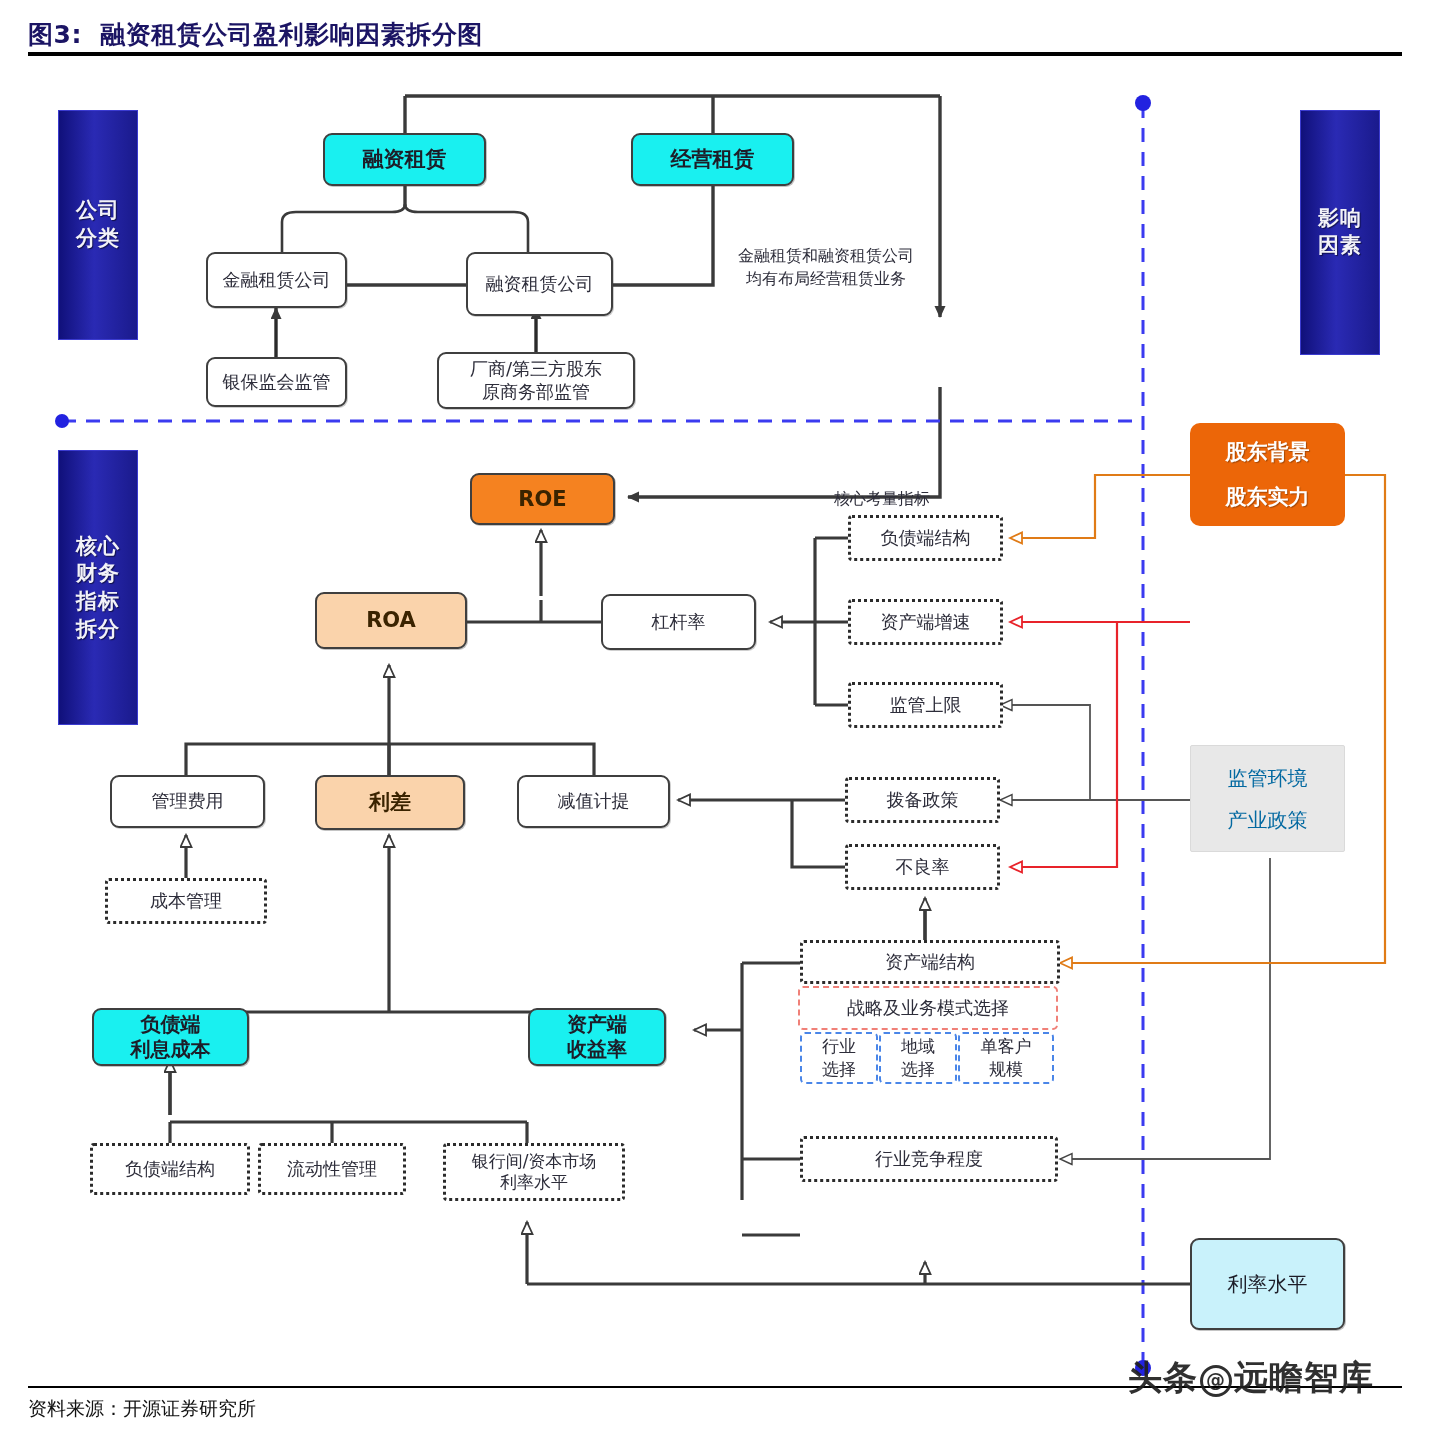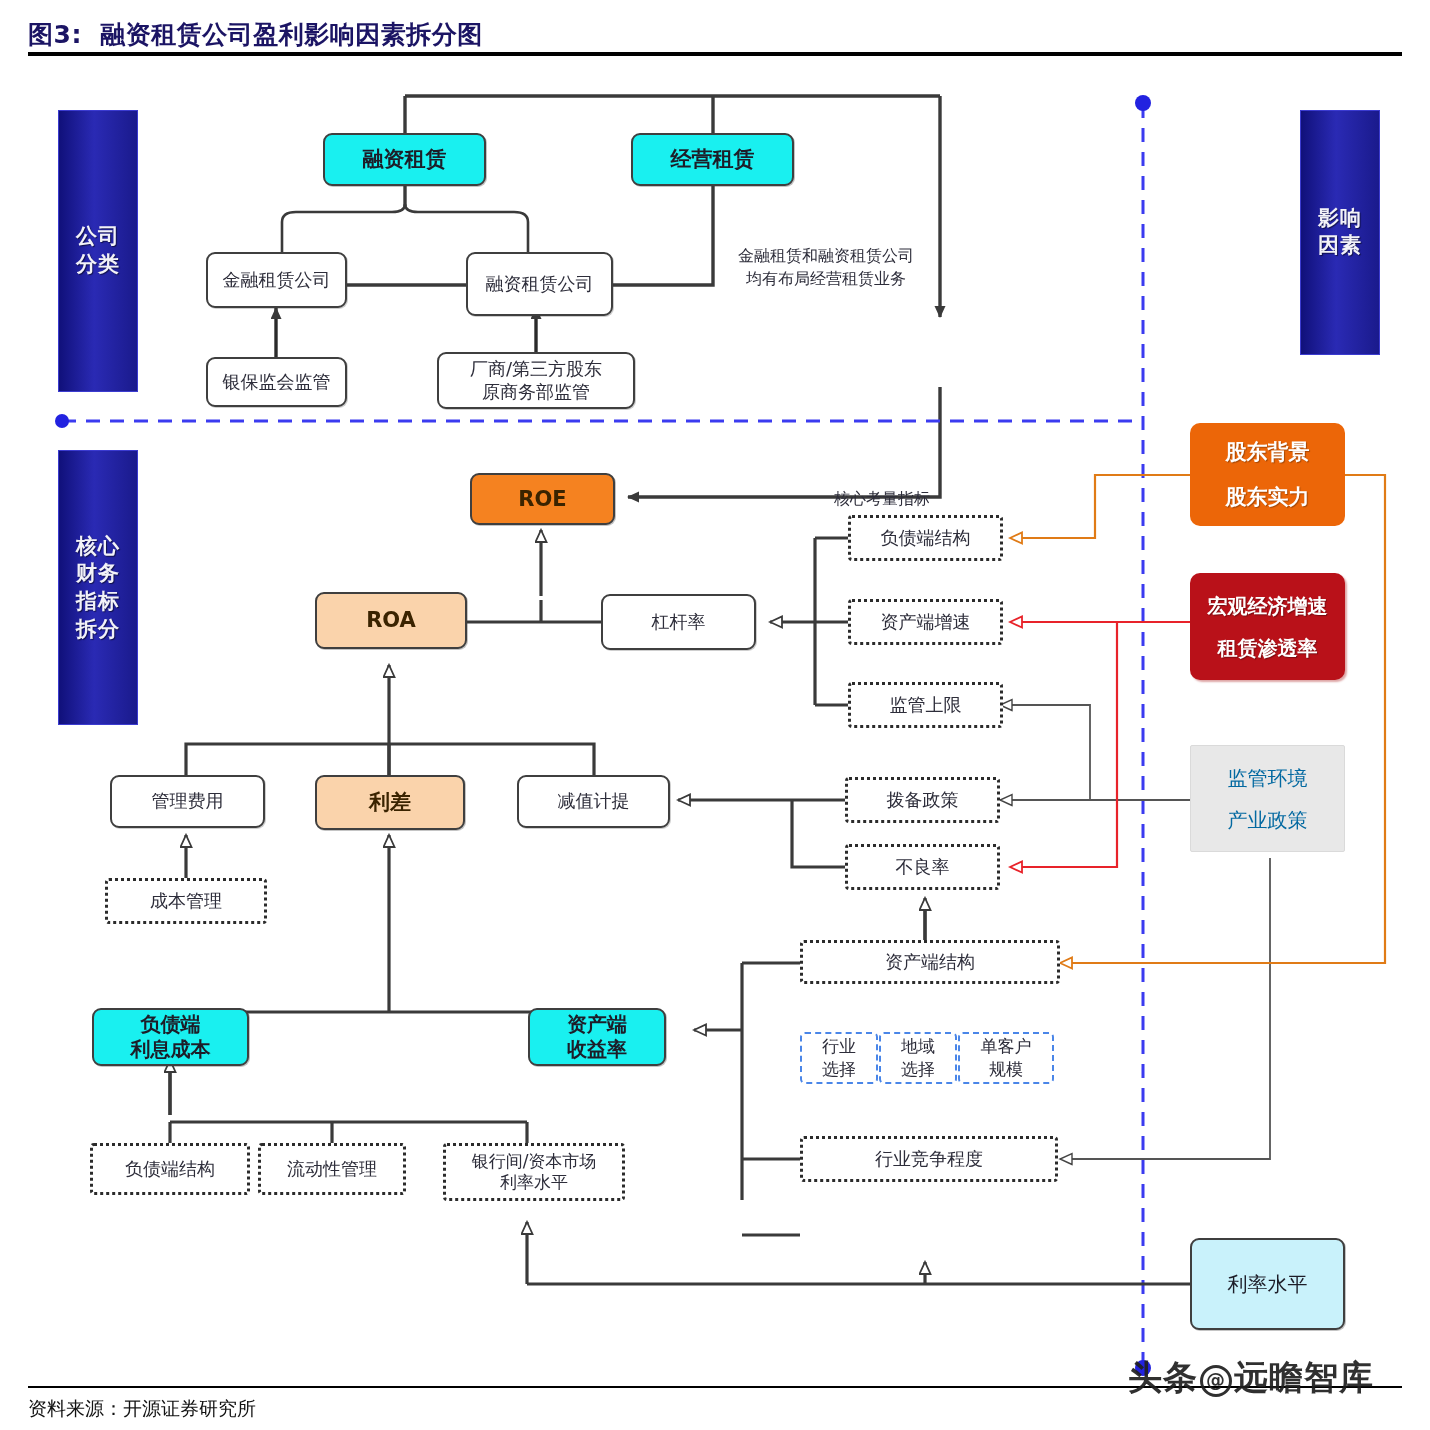--- a/index.html
+++ b/index.html
@@ -192,21 +192,21 @@
       <path d="M1190,475 L1095,475 L1095,538 L1010,538" marker-end="url(#arrHollowOrange)"></path>
       <path d="M1345,475 L1385,475 L1385,963 L1060,963" marker-end="url(#arrHollowOrange)"></path>
     </g>
 
     <g stroke="#e8232a" fill="none" stroke-width="2.2">
       <path d="M1190,622 L1010,622" marker-end="url(#arrHollowRed)"></path>
       <path d="M1117,622 L1117,867 L1010,867" marker-end="url(#arrHollowRed)"></path>
     </g>
   </svg>
 
-  <div class="band" style="left:58px;top:110px;width:80px;height:282px;">
+  <div class="band" style="left:58px;top:110px;width:80px;height:230px;">
     <div class="inner">
         <span style="white-space:pre-line">公司
 分类</span>
       </div>
   </div>
   <div class="band" style="left:58px;top:450px;width:80px;height:275px;">
     <div class="inner">
         <span style="white-space:pre-line">核心
 财务
 指标
@@ -302,20 +302,23 @@
   <div class="node dotted" style="left:845px;top:777px;width:155px;height:46px;">
     <span>拨备政策</span>
   </div>
   <div class="node dotted" style="left:845px;top:844px;width:155px;height:46px;">
     <span>不良率</span>
   </div>
 
   <div class="node dotted" style="left:800px;top:940px;width:260px;height:44px;">
     <span>资产端结构</span>
   </div>
+  <div class="node redDash" style="left:798px;top:986px;width:260px;height:44px;">
+    <span>战略及业务模式选择</span>
+  </div>
   <div class="node blueDash" style="left:800px;top:1032px;width:78px;height:52px;">
     <span style="white-space:pre-line">行业
 选择</span>
   </div>
   <div class="node blueDash" style="left:879px;top:1032px;width:78px;height:52px;">
     <span style="white-space:pre-line">地域
 选择</span>
   </div>
   <div class="node blueDash" style="left:958px;top:1032px;width:96px;height:52px;align-items:center;">
     <span style="white-space:pre-line">单客户
@@ -323,24 +326,20 @@
   </div>
 
   <div class="node dotted" style="left:800px;top:1136px;width:258px;height:46px;">
     <span>行业竞争程度</span>
   </div>
 
   <div class="node bigorange" style="left:1190px;top:423px;width:155px;height:103px;flex-direction:column;">
     <span>股东背景</span>
     <span>股东实力</span>
   </div>
-  <div class="node bigred" style="left:1190px;top:573px;width:155px;height:107px;flex-direction:column;">
-    <span>宏观经济增速</span>
-    <span>租赁渗透率</span>
-  </div>
   <div class="node gray" style="left:1190px;top:745px;width:155px;height:107px;flex-direction:column;">
     <span>监管环境</span>
     <span>产业政策</span>
   </div>
   <div class="node lightblue" style="left:1190px;top:1238px;width:155px;height:92px;font-size:20px;">
     <span>利率水平</span>
   </div>
 
   <div class="wm">
     <span>头条</span><span class="at">@</span><span>远瞻智库</span>

